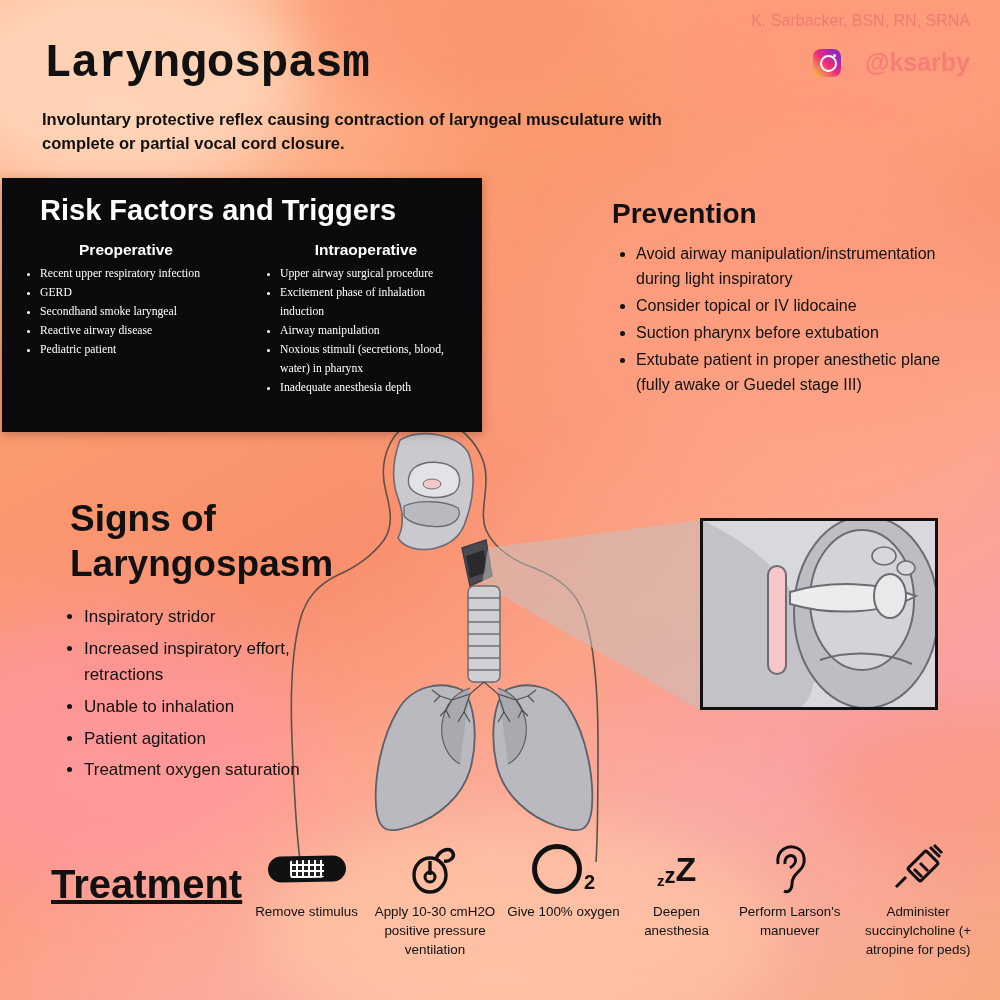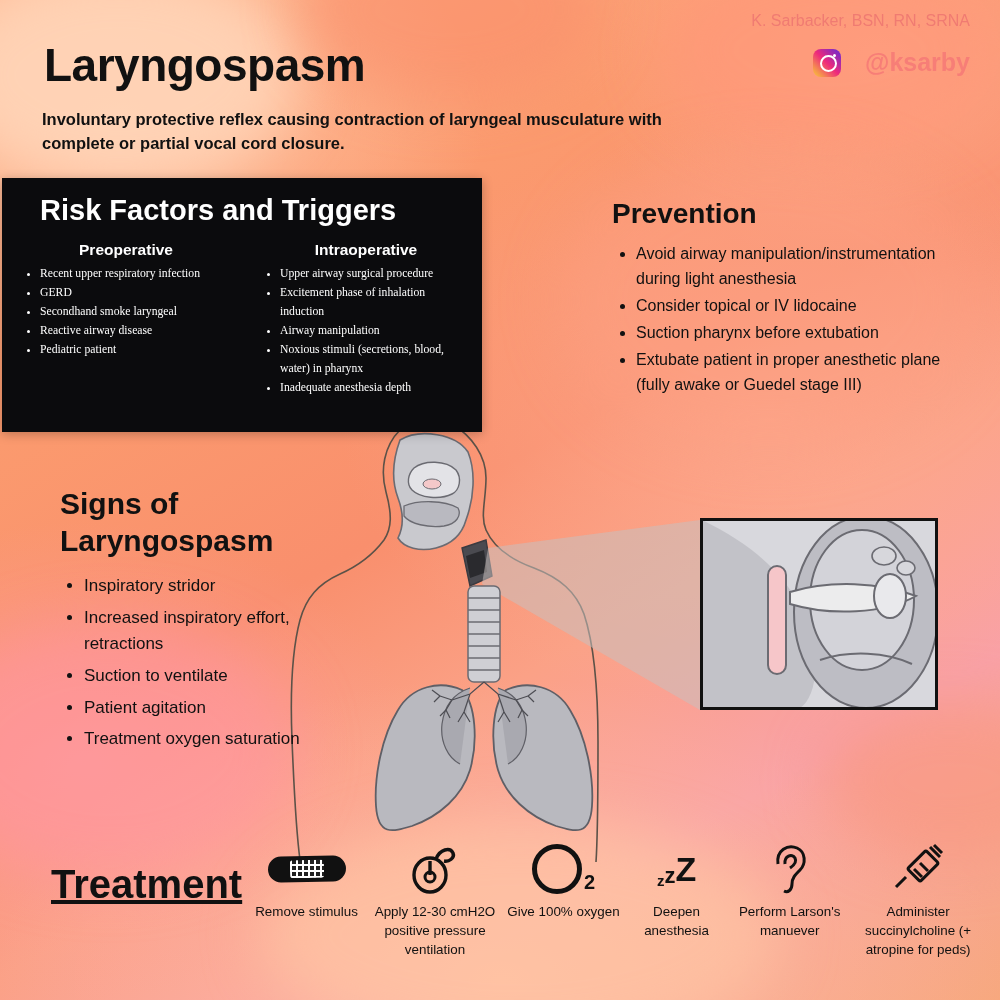--- a/index.html
+++ b/index.html
@@ -24,21 +24,21 @@
   .b2 { width:300px; height:180px; left:300px; top:-80px; background:rgba(250,140,105,0.55); }
   .b3 { width:340px; height:200px; left:660px; top:-50px; background:rgba(255,150,120,0.6); }
   .b4 { width:420px; height:300px; left:560px; top:150px; background:rgba(252,160,130,0.45); }
   .b5 { width:380px; height:260px; left:-80px; top:620px; background:rgba(255,150,160,0.55); }
   .b6 { width:520px; height:230px; left:260px; top:820px; background:rgba(255,200,165,0.6); }
   .b7 { width:260px; height:160px; left:820px; top:700px; background:rgba(250,150,120,0.5); }
 
   
   .title {
     position:absolute; left:44px; top:38px;
-    font-size:46px; font-weight:bold; color:#111; letter-spacing:-0.5px;
+    font-size:46px; font-weight:bold; color:#111; letter-spacing:-0.5px;font-family:Liberation Mono, monospace;
   }
   .subtitle {
     position:absolute; left:42px; top:108px; width:640px;
     font-size:16.5px; font-weight:bold; color:#111; line-height:1.45;
   }
   .credit {
     position:absolute; right:30px; top:12px;
     font-size:16px; color:#f07b72; font-weight:normal;
   }
   .handle-row {
@@ -79,21 +79,21 @@
   
   .prevention {
     position:absolute; left:612px; top:198px; width:330px;
   }
   .prevention h3 { margin:0; font-size:28px; font-weight:bold; color:#111; }
   .prevention ul { margin:12px 0 0 0; padding-left:24px; }
   .prevention li { font-size:16px; line-height:1.56; color:#111; margin-bottom:2px; }
 
   
   .signs { position:absolute; left:52px; top:478px; width:320px; }
-  .signs h3 { margin:8px; font-size:30px; font-weight:bold; color:#111; line-height:1.22; }
+  .signs h3 { margin:18px; font-size:37px; font-weight:bold; color:#111; line-height:1.22; }
   .signs ul { margin:14px 0 0 0; padding-left:32px; }
   .signs li { font-size:17px; line-height:1.52; color:#111; margin-bottom:6px; }
 
   
   .treatment-label {
     position:absolute; left:51px; top:862px;
     font-size:40px; font-weight:bold; color:#111;text-decoration:underline;
   }
   .treatment-row {
     position:absolute; left:250px; top:840px; width:740px;
@@ -258,33 +258,33 @@
           <li>Noxious stimuli (secretions, blood, water) in pharynx</li>
           <li>Inadequate anesthesia depth</li>
         </ul>
       </div>
     </div>
   </div>
 
   <div class="prevention">
     <h3>Prevention</h3>
     <ul>
-      <li>Avoid airway manipulation/instrumentation during light anesthesia</li>
+      <li>Avoid airway manipulation/instrumentation during light inspiratory</li>
       <li>Consider topical or IV lidocaine</li>
       <li>Suction pharynx before extubation</li>
       <li>Extubate patient in proper anesthetic plane (fully awake or Guedel stage III)</li>
     </ul>
   </div>
 
   <div class="signs">
     <h3>Signs of Laryngospasm</h3>
     <ul>
       <li>Inspiratory stridor</li>
       <li>Increased inspiratory effort, retractions</li>
-      <li>Suction to ventilate</li>
+      <li>Unable to inhalation</li>
       <li>Patient agitation</li>
       <li>Treatment oxygen saturation</li>
     </ul>
   </div>
 
   <div class="treatment-label">Treatment</div>
   <div class="treatment-row">
 
     <div class="tx">
       <div class="ico">
@@ -295,21 +295,21 @@
 
     <div class="tx wide">
       <div class="ico">
         <svg width="58" height="56" viewBox="0 0 58 56">
           <ellipse cx="24" cy="34" rx="16" ry="17" fill="none" stroke="#111" stroke-width="3.4"></ellipse>
           <path d="M30 18 C34 8 44 6 47 12 C49 17 43 21 38 20" fill="none" stroke="#111" stroke-width="3.4"></path>
           <path d="M24 20 L24 34" stroke="#111" stroke-width="3.4" fill="none"></path>
           <circle cx="24" cy="36" r="5" fill="none" stroke="#111" stroke-width="3"></circle>
         </svg>
       </div>
-      <div class="cap">Apply 12-30 cmH2O positive pressure ventilation</div>
+      <div class="cap">Apply 10-30 cmH2O positive pressure ventilation</div>
     </div>
 
     <div class="tx">
       <div class="ico">
         <div class="o2">
             <span class="ring"></span>
             <span class="sub">2</span>
           </div>
       </div>
       <div class="cap">Give 100% oxygen</div>

